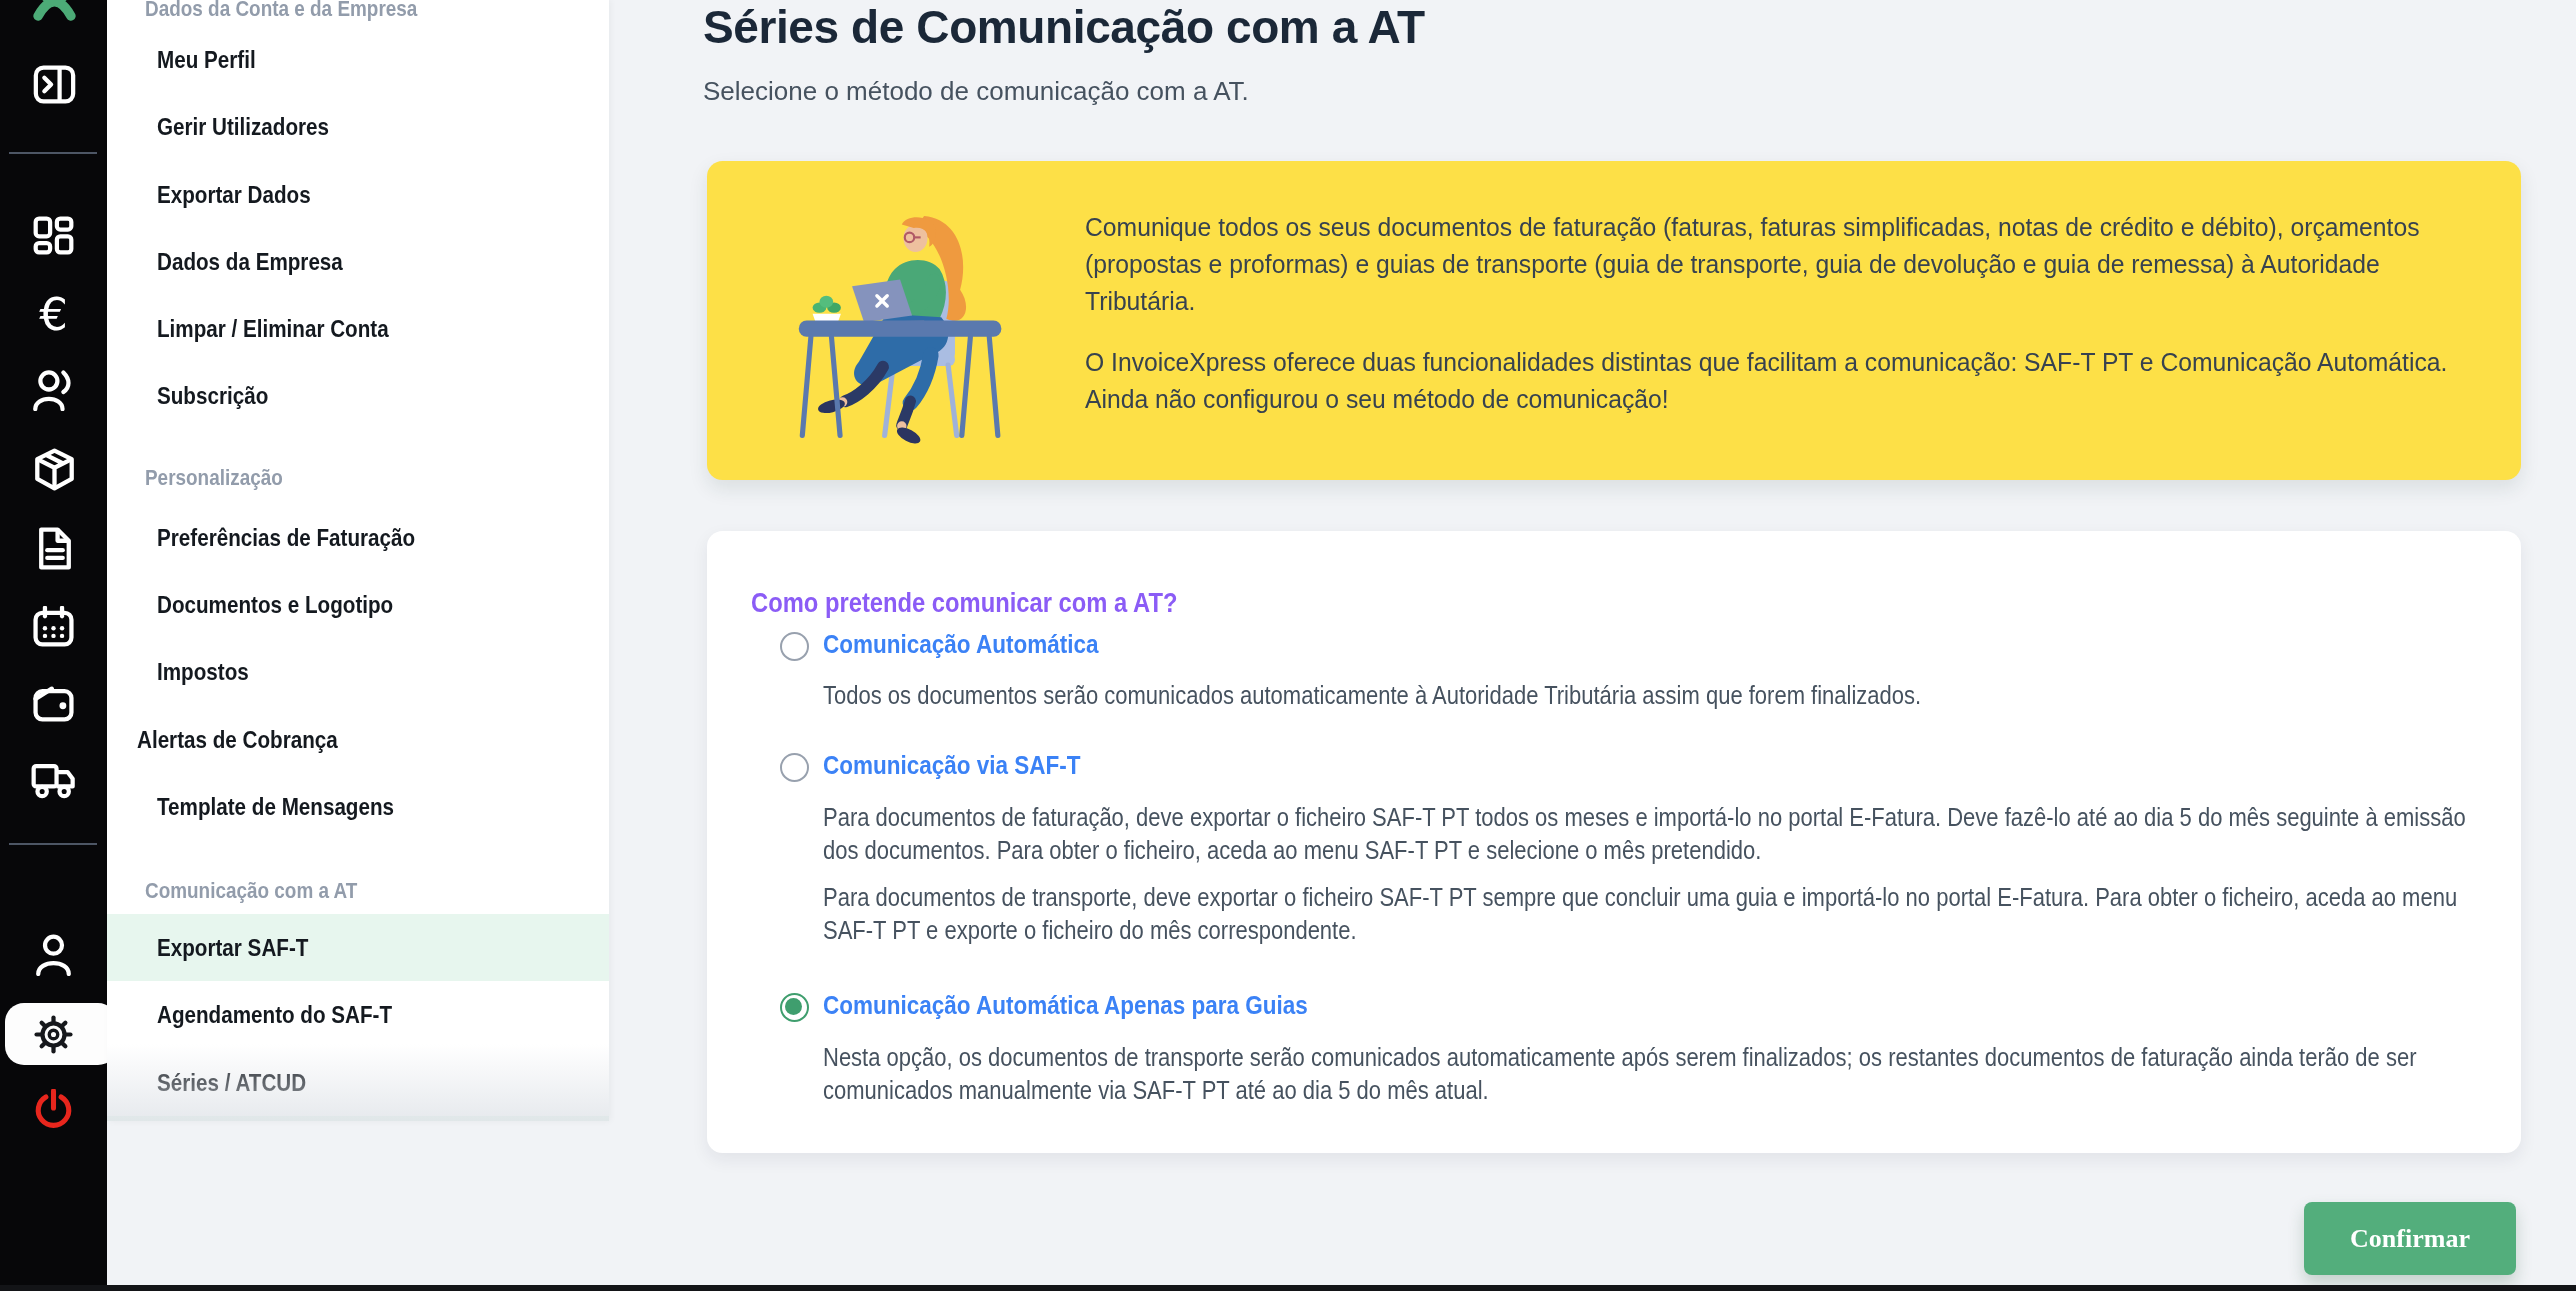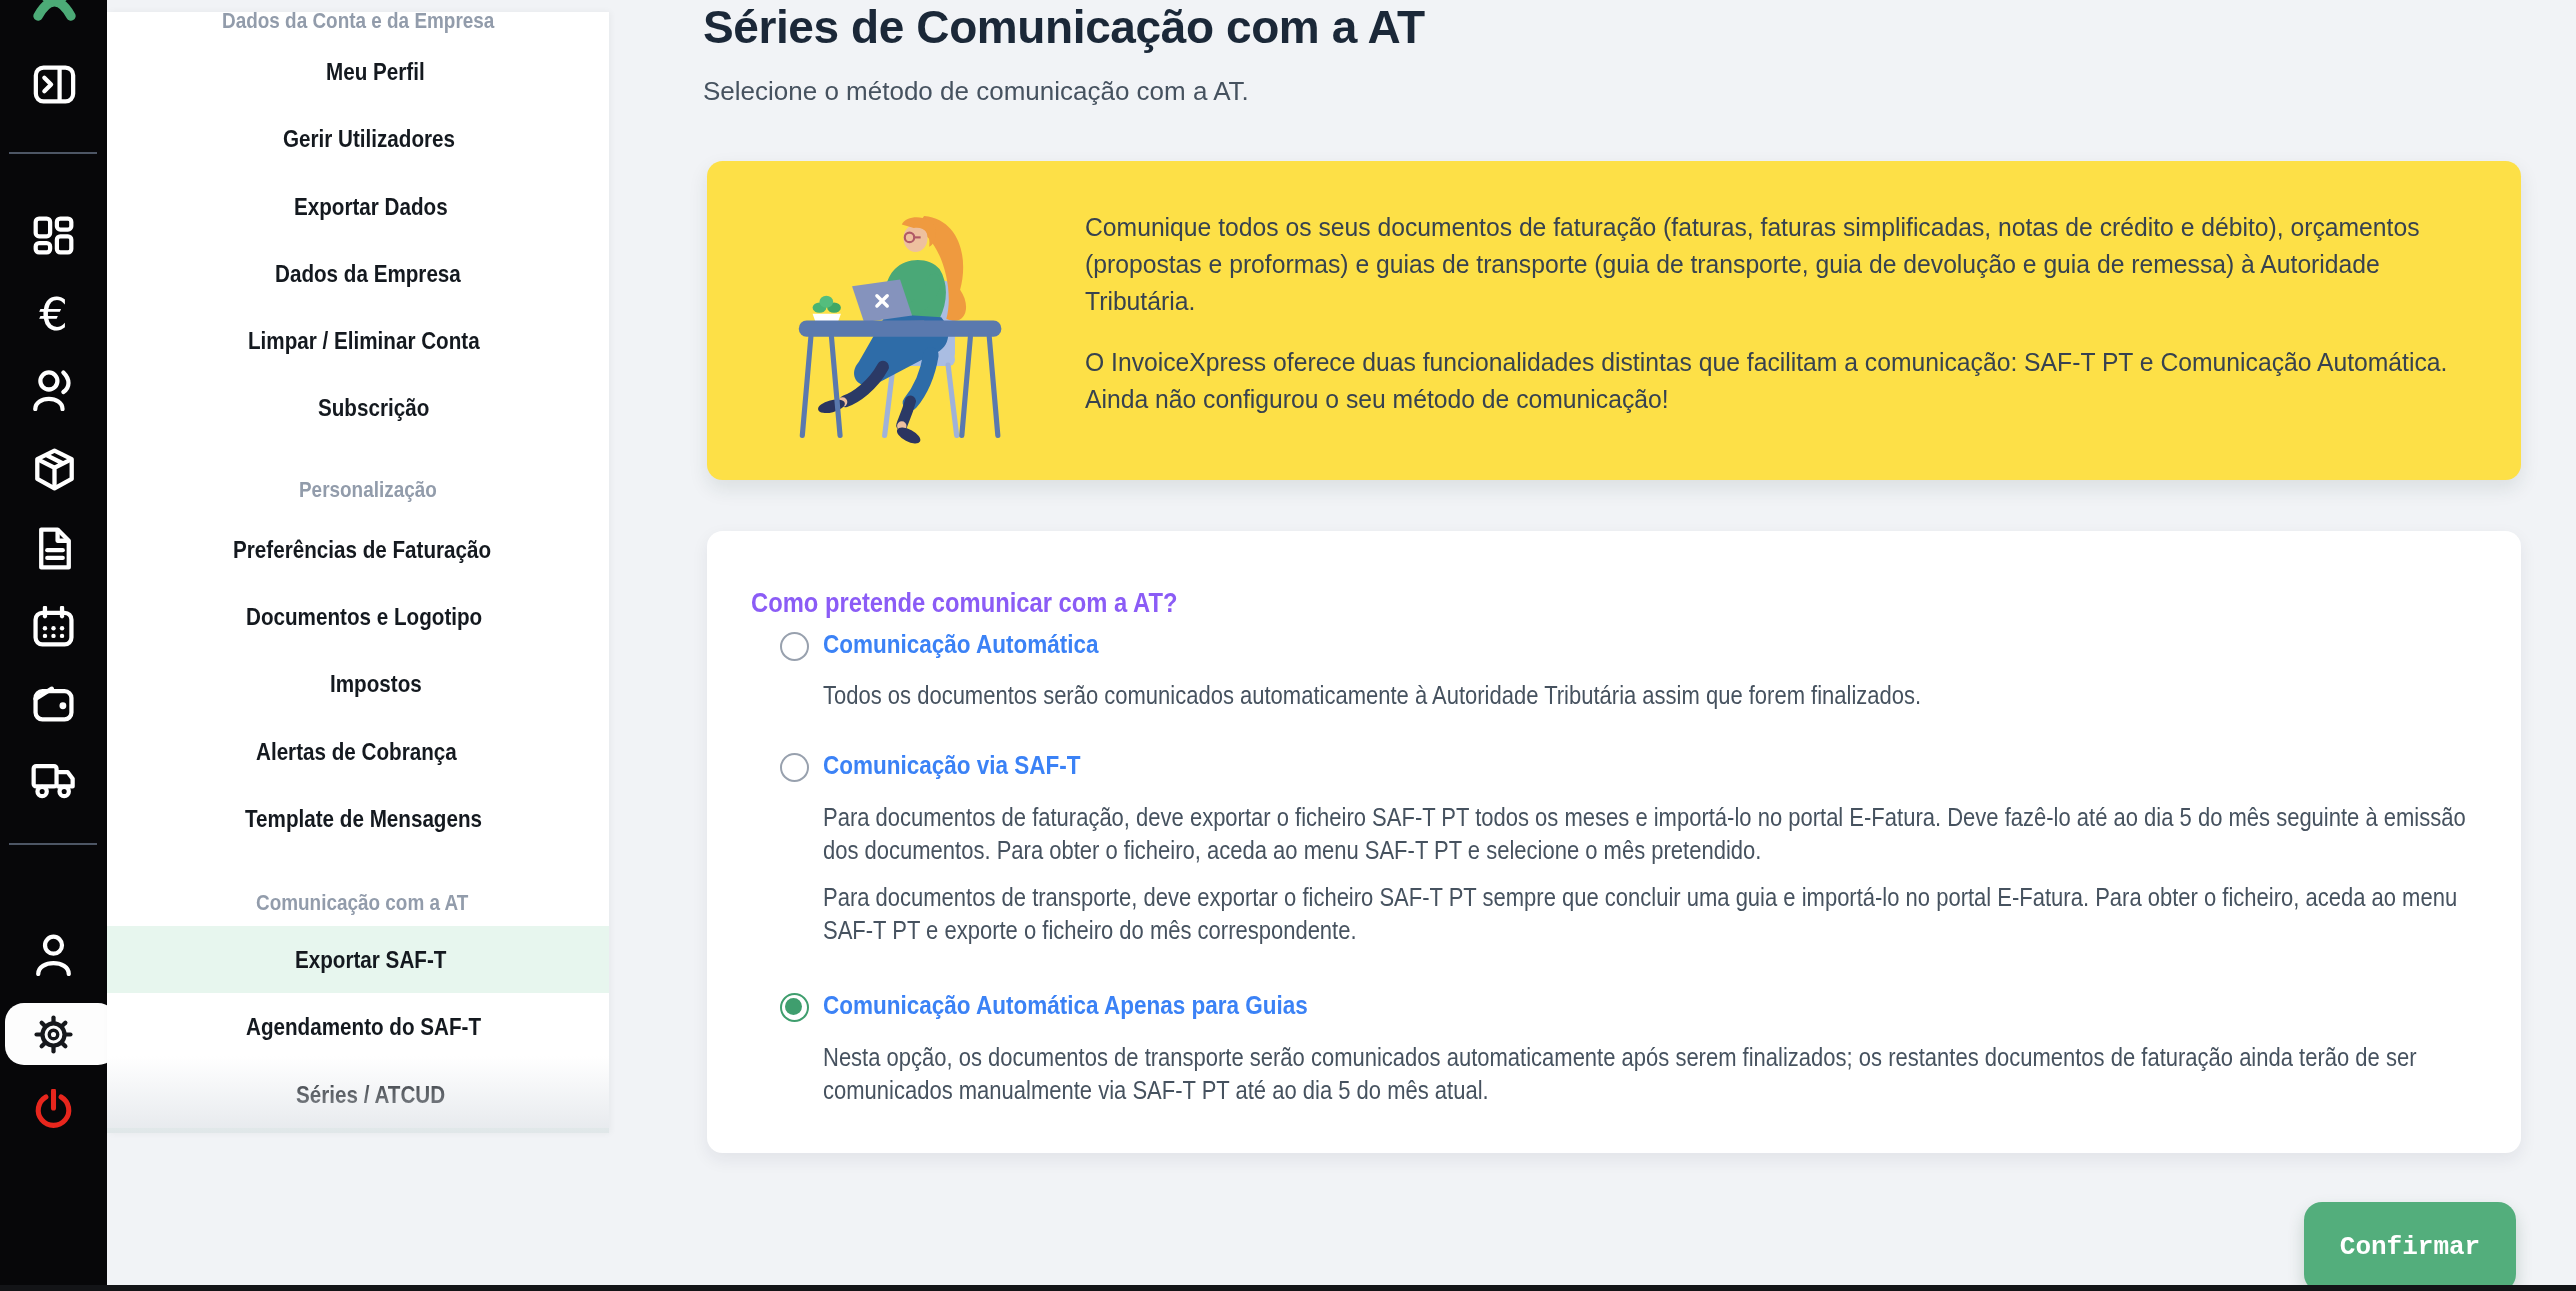--- a/index.html
+++ b/index.html
@@ -8,22 +8,22 @@
     background:#f1f3f6;font-family:"Liberation Sans","DejaVu Sans",sans-serif;}
 
   
   .iconbar{position:absolute;left:0;top:0;width:107px;height:1291px;background:#070709;overflow:hidden;}
   .ib-item{position:absolute;display:flex;align-items:center;justify-content:center;}
   .ib-divider{position:absolute;left:8.6px;width:88px;height:1.7px;background:#4d5665;}
   .euro-glyph{color:#fff;font-size:45px;font-weight:400;font-family:"DejaVu Sans",sans-serif;}
   .gear-pill{position:absolute;left:5.2px;top:1003px;width:112px;height:62px;background:#fdfdfd;border-radius:19px;}
 
   
-  .sidebar{position:absolute;left:107px;top:12px;width:502px;height:1121px;background:#fff;
-    box-shadow:1.7px 0 6.9px rgba(20,30,40,.05);overflow:hidden;text-align:center;}
+  .sidebar{position:absolute;left:107px;top:0;width:502px;height:1121px;background:#fff;
+    box-shadow:1.7px 0 6.9px rgba(20,30,40,.05);overflow:hidden;}
   .sb-header{position:absolute;left:0;width:502px;height:38px;line-height:38px;padding-left:38px;
     font-size:21.5px;font-weight:700;color:#929cab;white-space:pre;}
   .sb-item{position:absolute;left:0;width:502px;height:67px;line-height:67px;padding-left:50px;
     font-size:24px;font-weight:700;color:#14191f;white-space:pre;cursor:pointer;}
   .sb-item.hl{background:#e7f6ee;}
   .sb-fade{position:absolute;left:0;bottom:0;width:502px;height:77px;
     background:linear-gradient(to bottom,rgba(255,255,255,0),rgba(222,226,231,.75));pointer-events:none;}
 
   
   .cond{display:inline-block;transform-origin:0 50%;}
@@ -42,22 +42,22 @@
   .form-card{position:absolute;left:707px;top:531px;width:1814px;height:622px;background:#fff;
     border-radius:15.5px;box-shadow:0 6.9px 17px rgba(25,35,50,.07);}
   .form-question{position:absolute;left:44px;top:57px;font-size:27px;font-weight:700;color:#8b5cf6;white-space:pre;}
 
   .radio{position:absolute;width:29px;height:29px;border-radius:50%;border:2.6px solid #98a1ae;background:#fff;cursor:pointer;}
   .radio.checked{border-color:#3f9e6e;}
   .radio.checked::after{content:"";position:absolute;left:3.4px;top:3.4px;width:17px;height:17px;border-radius:50%;background:#3f9e6e;}
   .opt-label{position:absolute;left:116px;font-size:25px;font-weight:700;color:#3b82f6;white-space:pre;cursor:pointer;}
   .opt-desc{position:absolute;left:116px;font-size:25px;line-height:33px;color:#46525f;white-space:pre;margin:0;}
 
-  .confirm-btn{position:absolute;left:2304px;top:1202px;width:212px;height:90px;border:none;border-radius:18px;
-    background:#53ae7c;color:#fff;font-size:26px;font-weight:700;font-family:Liberation Mono, monospace;cursor:pointer;
+  .confirm-btn{position:absolute;left:2304px;top:1202px;width:212px;height:73px;border:none;border-radius:8px;
+    background:#53ae7c;color:#fff;font-size:26px;font-weight:700;font-family:Liberation Serif, serif;cursor:pointer;
     box-shadow:0 8.6px 15.5px rgba(40,90,60,.22);}
 
   .bottom-strip{position:absolute;left:0;top:1285px;width:2576px;height:6.9px;background:#131417;}
 
   svg{display:block;}
 </style>
 </head>
 <body>
 
 <div id="screen">

